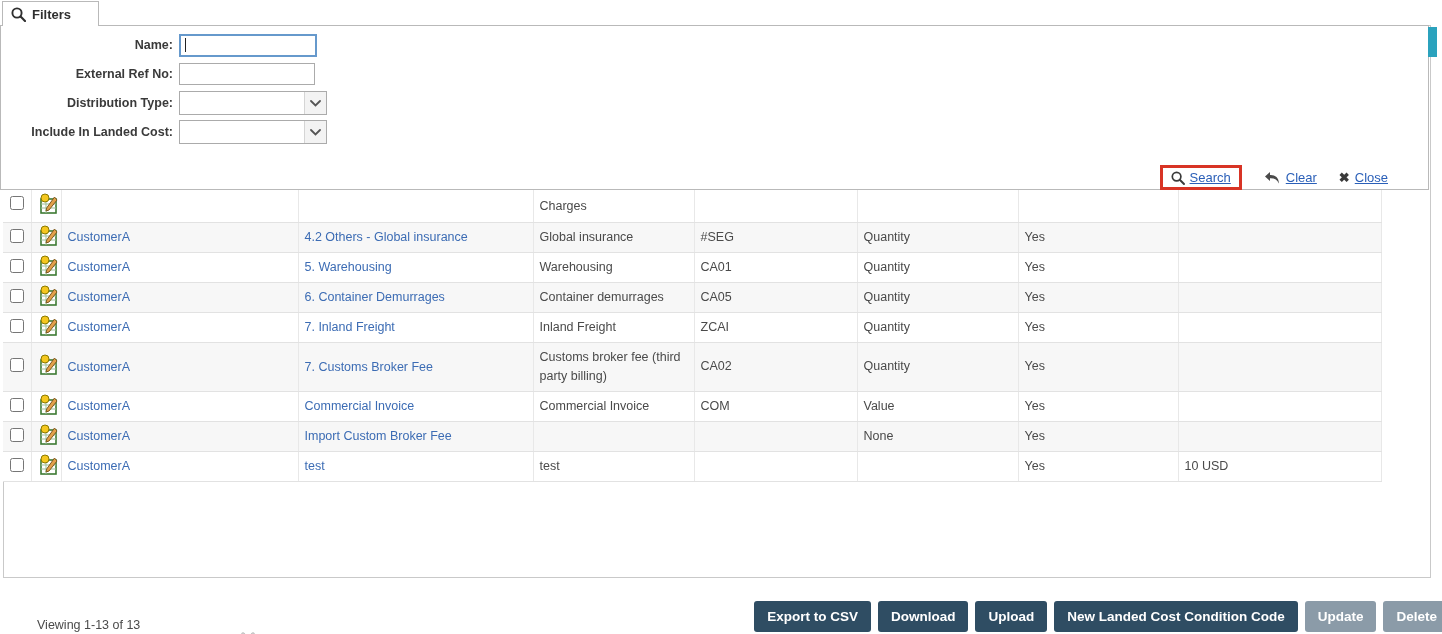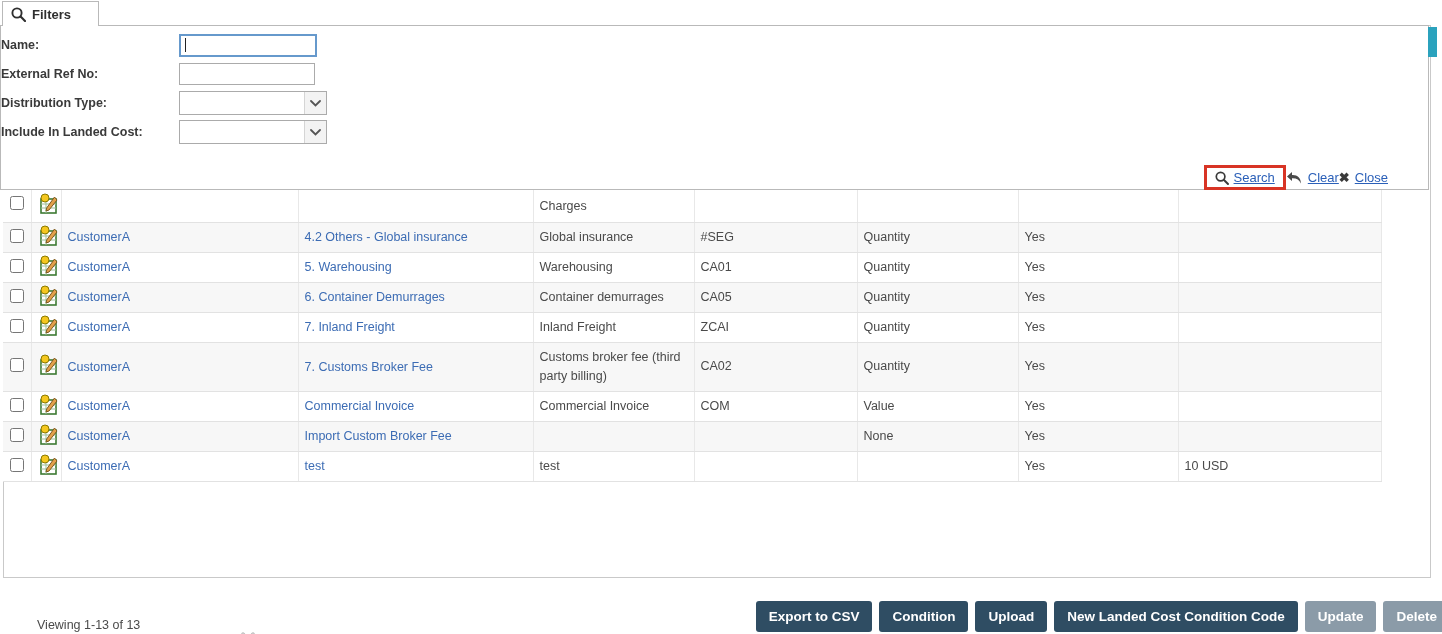--- a/index.html
+++ b/index.html
@@ -11,31 +11,31 @@
                  border:1px solid #c9c9c9;background:#fff;box-sizing:border-box;}
 
   
   .filters-panel{position:absolute;left:0;top:25px;width:1429px;height:165px;background:#fff;
                  border:1px solid #b9b9b9;box-sizing:border-box;z-index:5;}
   .filters-tab{position:absolute;left:2px;top:1px;width:97px;height:25px;background:#fff;
                border:1px solid #b9b9b9;border-bottom:none;z-index:6;display:flex;align-items:center;
                gap:6px;padding-left:8px;box-sizing:border-box;}
   .filters-tab .tab-label{font-weight:bold;font-size:13px;color:#2f2f2f;}
   .field-row{position:absolute;left:0;display:flex;align-items:center;height:24px;}
-  .field-label{width:172px;text-align:left;padding-right:6px;font-weight:bold;font-size:12.5px;color:#3a3a3a;}
+  .field-label{width:172px;text-align:right;padding-right:6px;font-weight:bold;font-size:12.5px;color:#3a3a3a;}
   .txt-input{width:134px;height:20px;border:1px solid #ababab;background:#fff;position:relative;}
   .txt-input.focused{border:2px solid #6699cc;width:134px;height:19px;}
   .caret{position:absolute;left:4px;top:2px;width:1px;height:14px;background:#222;}
   .sel-input{width:146px;height:22px;border:1px solid #ababab;background:#fff;display:flex;
              align-items:center;box-sizing:content-box;}
   .sel-value{flex:1;font-size:12px;padding-left:4px;}
   .sel-arrow{width:21px;height:100%;display:flex;align-items:center;justify-content:center;
              background:#f3f3f3;border-left:1px solid #d5d5d5;}
 
-  .panel-actions{position:absolute;top:139px;right:40px;display:flex;align-items:center;z-index:6;}
+  .panel-actions{position:absolute;top:139px;right:40px;display:flex;align-items:center;gap:22px;z-index:6;}
   .action-link{display:flex;align-items:center;gap:5px;cursor:pointer;}
   .action-link a{color:#2a5fb8;font-size:13px;text-decoration:underline;}
   .red-box{border:3px solid #d83425;padding:2px 8px;display:flex;align-items:center;gap:5px;}
   .x-glyph{color:#3a3a3a;font-size:13px;font-weight:bold;}
 
   
   .scroll-thumb{position:absolute;left:1428px;top:27px;width:9px;height:30px;background:#2ba2bd;z-index:7;}
 
   
   .grid{position:absolute;left:3px;top:190px;border-collapse:collapse;table-layout:fixed;
@@ -322,21 +322,21 @@
       <span style="display:flex;align-items:center;gap:8px;margin-top:28px;">
         <span>Selected: 0</span>
         <svg width="14" height="14" viewBox="0 0 14 14">
             <path d="M2 2 L12 12 M12 2 L2 12" stroke="#b5b5b5" stroke-width="3.2" stroke-linecap="round"></path>
             <path d="M2 2 L12 12 M12 2 L2 12" stroke="#fff" stroke-width="1.1" stroke-linecap="round"></path>
           </svg>
       </span>
     </div>
     <div class="btn-row">
         <button class="btn" style="background: rgb(47, 77, 99);">Export to CSV</button>
-        <button class="btn" style="background: rgb(47, 77, 99);">Condition</button>
+        <button class="btn" style="background: rgb(47, 77, 99);">Download</button>
         <button class="btn" style="background: rgb(47, 77, 99);">Upload</button>
         <button class="btn" style="background: rgb(47, 77, 99);">New Landed Cost Condition Code</button>
         <button class="btn disabled" style="background: rgb(139, 155, 168);">Update</button>
         <button class="btn disabled" style="background: rgb(139, 155, 168);">Delete</button>
       </div>
   </div>
 
 </div>
 
 </body></html>

